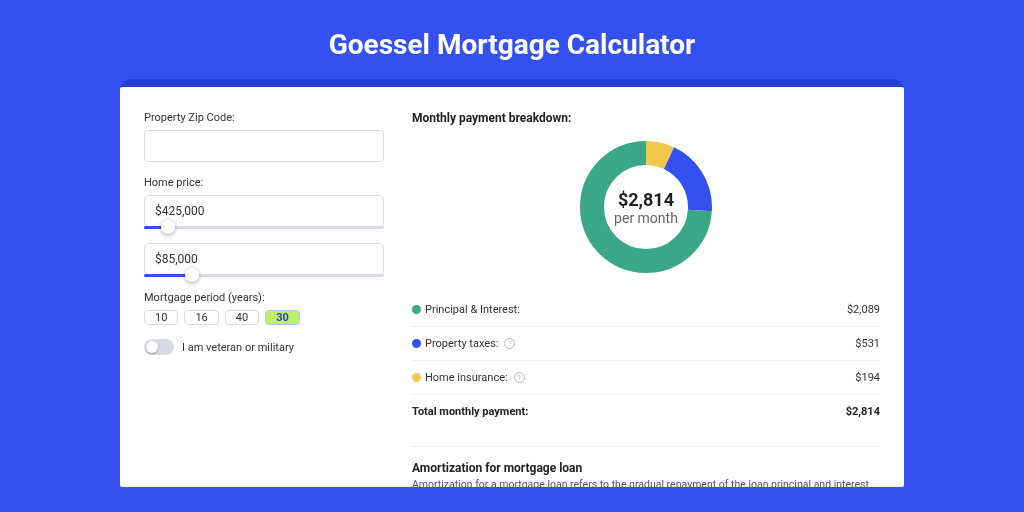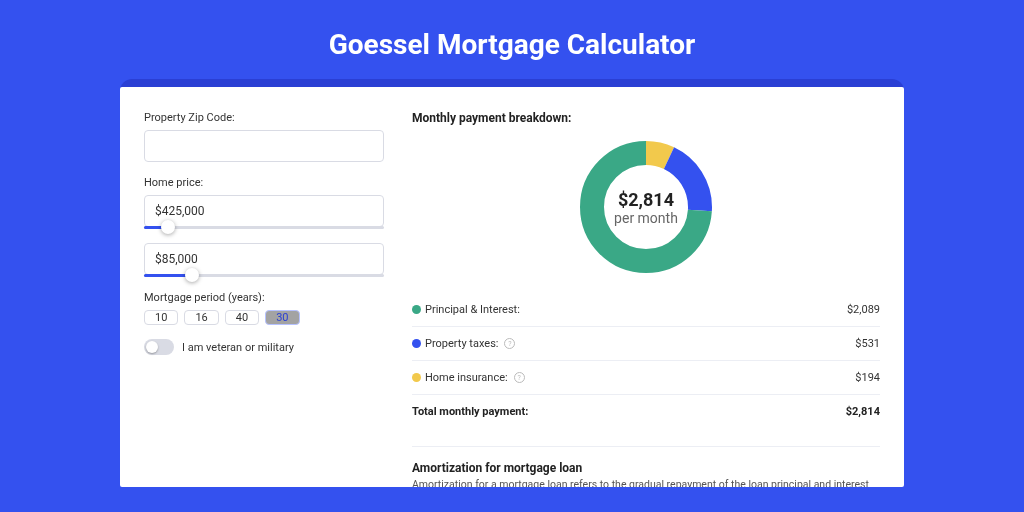--- a/index.html
+++ b/index.html
@@ -13,21 +13,21 @@
 .text-input{width:100%;border:1px solid #d9dbe4;border-radius:4px;padding:0 10px;font-size:12px;color:#333;height:32px}
 .field{margin-bottom:14px}
 .slider-track{height:3px;background:#d9dbe4;border-radius:2px;position:relative;margin-top:-1px}
 .slider-fill{height:3px;background:#3451ef;border-radius:2px;position:absolute;left:0;top:0}
 .slider-thumb{width:14px;height:14px;background:#fff;border-radius:50%;box-shadow:0 1px 4px rgba(0,0,0,0.35);position:absolute;top:-6px;transform:translateX(-50%)}
 .row{display:flex;gap:8px}
 .row .text-input:first-child{flex:1}
 .row .text-input:last-child{width:70px}
 .period-btns{display:flex;gap:6px}
 .period-btn{border:1px solid #d9dbe4;background:#fff;border-radius:4px;padding:0 10px;font-size:11px;color:#333;cursor:pointer}
-.period-btn.active{background:#a3a3a3;border-color:#b6c2ff;color:#2a3fd4;font-weight:400}
+.period-btn.active{background:#bef264;border-color:#b6c2ff;color:#2a3fd4;font-weight:700}
 .toggle-row{display:flex;align-items:center;gap:8px;}
 .toggle{width:30px;height:16px;background:#d9dbe4;border-radius:10px;position:relative;cursor:pointer}
 .toggle::after{content:"";position:absolute;width:12px;height:12px;background:#fff;border-radius:50%;top:2px;left:2px;box-shadow:0 1px 2px rgba(0,0,0,0.3)}
 .toggle-label{font-size:11px;color:#333}
 .breakdown-title{font-size:12px;font-weight:700;color:#222;margin-bottom:14px}
 .donut-wrap{display:flex;justify-content:center;margin-bottom:18px}
 .donut{position:relative;width:136px;height:136px}
 .donut svg{transform:rotate(-90deg)}
 .donut-center{position:absolute;inset:0;display:flex;flex-direction:column;align-items:center;justify-content:center}
 .donut-amount{font-size:18px;font-weight:700;color:#222}

